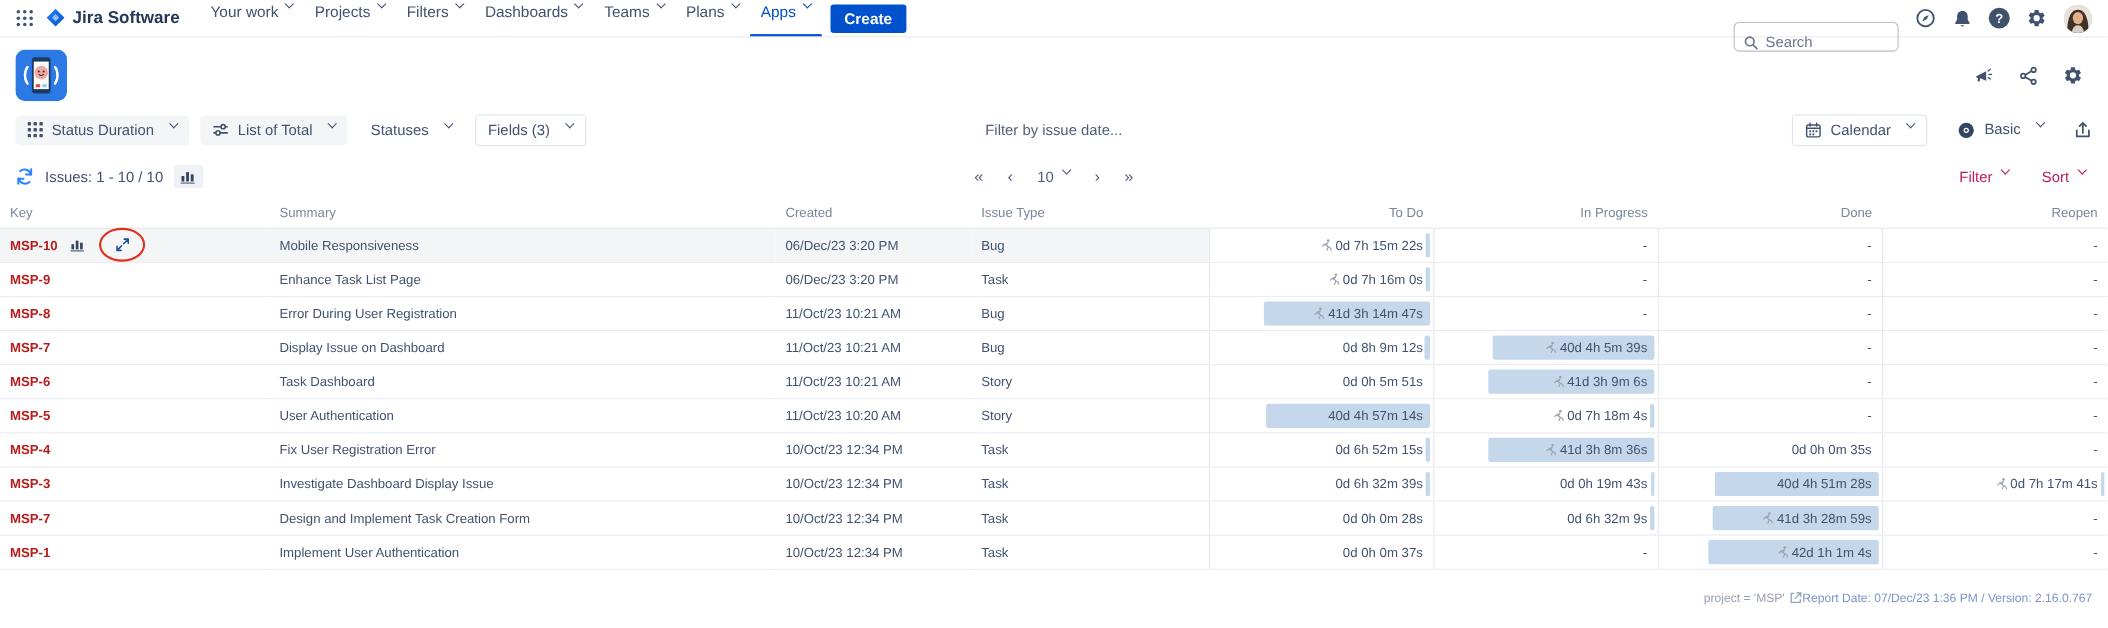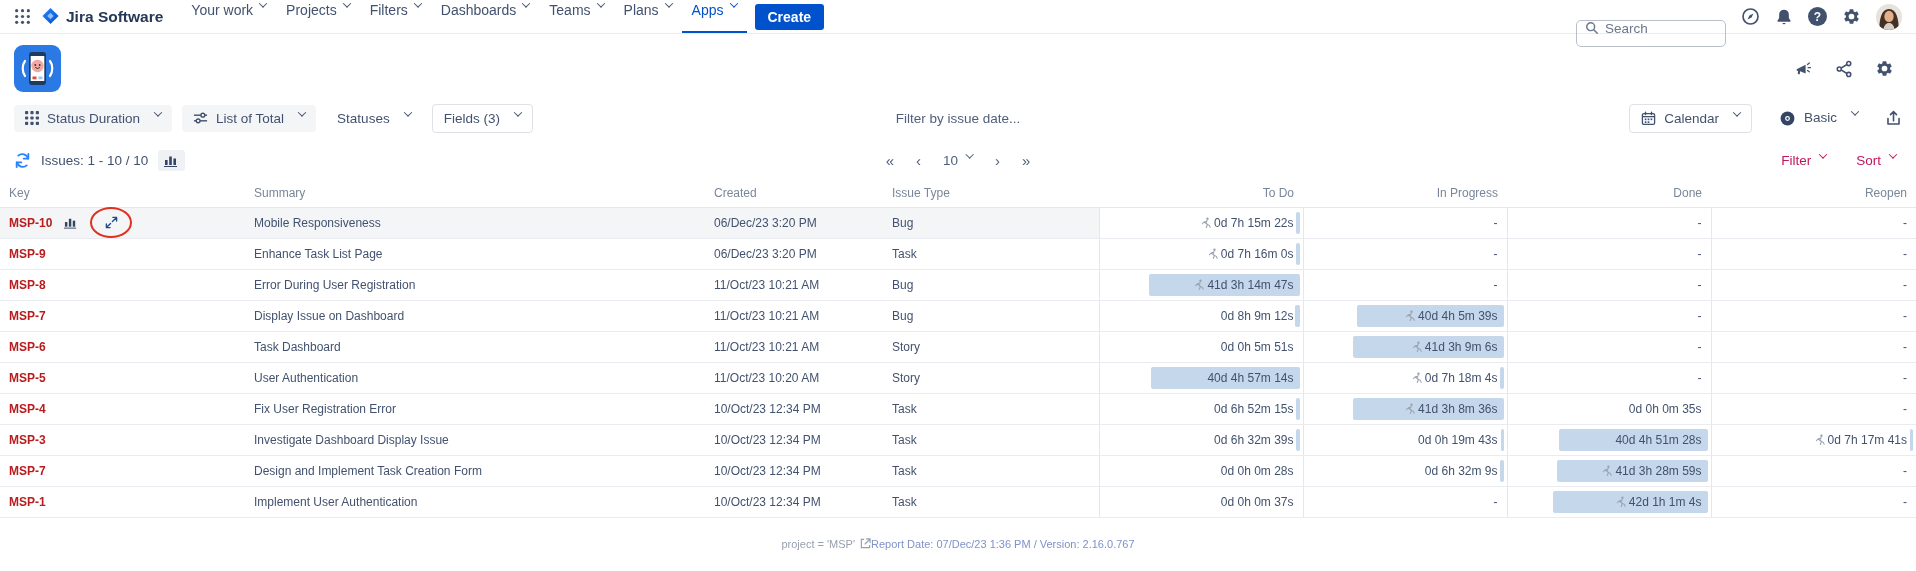--- a/index.html
+++ b/index.html
@@ -12,21 +12,21 @@
   
   .topnav { height:34px; display:flex; align-items:center; padding:0 14px; border-bottom:1px solid #ebecf0; }
   .nav-left { display:flex; align-items:center; height:100%; }
   .appswitch { margin-right:10px; display:flex; }
   .logo { display:flex; align-items:center; gap:6px; font-size:15.5px; font-weight:700; color:#253858; margin-right:18px; }
   .nav-items { display:flex; height:100%; }
   .nav-item { padding:0 10px; height:100%; font-size:14px; font-weight:500; color:#42526e; border-bottom:2px solid transparent; border-top:2px solid transparent; }
   .nav-item.active { color:#0052cc; border-bottom-color:#0052cc; }
   .create-btn { background:#0052cc; color:#fff; font-size:14px; font-weight:600; border-radius:3px; padding:5px 13px; margin-left:8px; }
   .nav-right { margin-left:auto; display:flex; align-items:center; gap:15px; }
-  .search { display:flex; align-items:flex-start; gap:6px; border:1.5px solid #b8bfc9; border-radius:5px; height:27px; width:150px; padding:0 8px; color:#6b778c;margin-top:33px; }
+  .search { display:flex; align-items:flex-end; gap:6px; border:1.5px solid #b8bfc9; border-radius:5px; height:27px; width:150px; padding:0 8px; color:#6b778c;margin-top:33px; }
   .search input { border:none; outline:none; width:100%; font-size:13.5px; color:#42526e; background:transparent; }
   .search input::placeholder { color:#6b778c; }
   .nav-icon { display:flex; color:#42526e; }
   .help-badge { width:19px; height:19px; border-radius:50%; background:#42526e; color:#fff; font-size:12px; font-weight:700;
     display:flex; align-items:center; justify-content:center; }
 
   
   .app-header { display:flex; padding:11px 14px 6px; gap:14px; }
   .app-icon { width:47px; height:47px; flex:none; }
   .selectors { display:flex; flex-direction:column; gap:7px; }
@@ -66,21 +66,21 @@
   td.dur { border-left:1px solid #e4e7ec; position:relative; }
   tr.hl td.left-part { background:#f4f5f7; }
   .key-cell { display:flex; align-items:center; gap:12px; }
   .key-link { color:#b91c1c; font-weight:700; text-decoration:none; font-size:12px; }
   .bar { position:absolute; right:3px; top:4px; bottom:4px; background:#c5d7ea; border-radius:2px; z-index:0; }
   .dur-inner { position:relative; z-index:1; display:flex; align-items:center; justify-content:flex-end; gap:3px; height:100%; }
   .annot { display:inline-flex; align-items:center; justify-content:center; width:42px; height:31px;
     border:2px solid #e0301e; border-radius:50%; margin:-4px 0; }
 
   
-  .page-footer { display:flex; justify-content:center; align-items:center; padding:6px 14px; margin-top:14px; }
+  .page-footer { display:flex; justify-content:flex-end; align-items:center; padding:6px 14px; margin-top:14px; }
   .jql-wrap { display:flex; align-items:center; gap:5px; font-size:11px; color:#97a0af; }
   .report-info { font-size:11px; color:#7f92c9; }
 </style>
 </head>
 <body>
 
 <header class="topnav">
   <div class="nav-left">
     <span class="appswitch">
       <svg width="17" height="17" viewBox="0 0 16 16" fill="#42526e">

